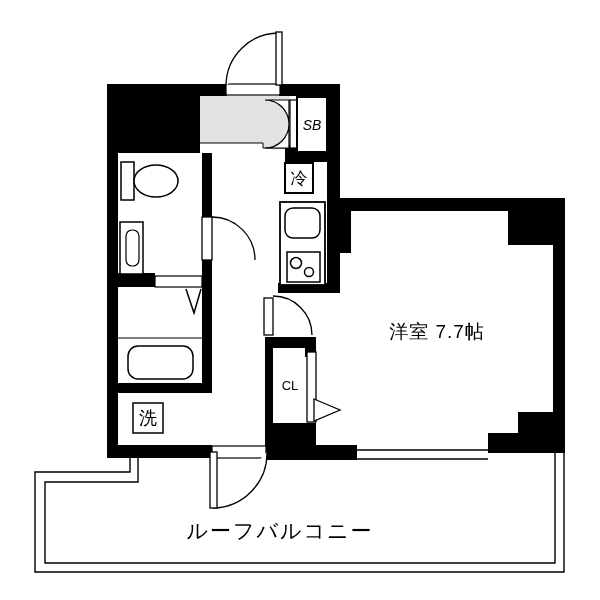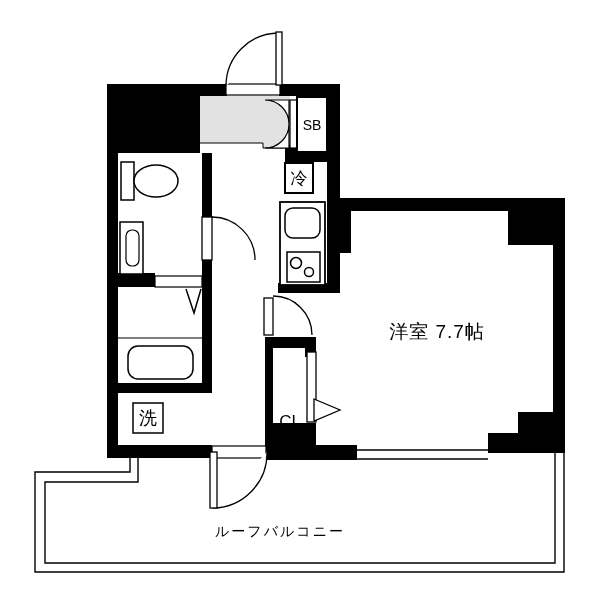--- a/index.html
+++ b/index.html
@@ -2,24 +2,24 @@
 <html><head>
 <meta charset="utf-8">
 <style>
   html,body{margin:0;padding:0;background:#fff;}
   #plan{position:relative;width:600px;height:600px;background:#fff;overflow:hidden;
         font-family:"Liberation Sans", sans-serif;}
   #plan svg{position:absolute;left:0;top:0;}
   .label{position:absolute;transform:translate(-50%,-50%);color:#000;white-space:nowrap;
          font-family:"Liberation Sans", sans-serif;line-height:1;}
   .lbl-room{font-size:19px;letter-spacing:1px;}
-  .lbl-balcony{font-size:14px;letter-spacing:2px;}
-  .lbl-sb{font-size:14px;}
+  .lbl-balcony{font-size:21px;letter-spacing:2px;font-family:Liberation Serif, serif;}
+  .lbl-sb{font-size:14px;font-style:italic;}
   .lbl-rei{font-size:17px;}
-  .lbl-cl{font-size:17px;margin-top:36px;}
+  .lbl-cl{font-size:13px;}
   .lbl-sen{font-size:18px;}
 </style>
 </head>
 <body>
 
 <div id="plan">
   <svg width="600" height="600" viewBox="0 0 600 600">
 
     <polygon points="200,96 290,96 290,148 263,148 263,143 200,143" fill="#e2e2e2"></polygon>
     <polyline points="200,143 263,143 263,148 290,148" fill="none" stroke="#000" stroke-width="1"></polyline>

